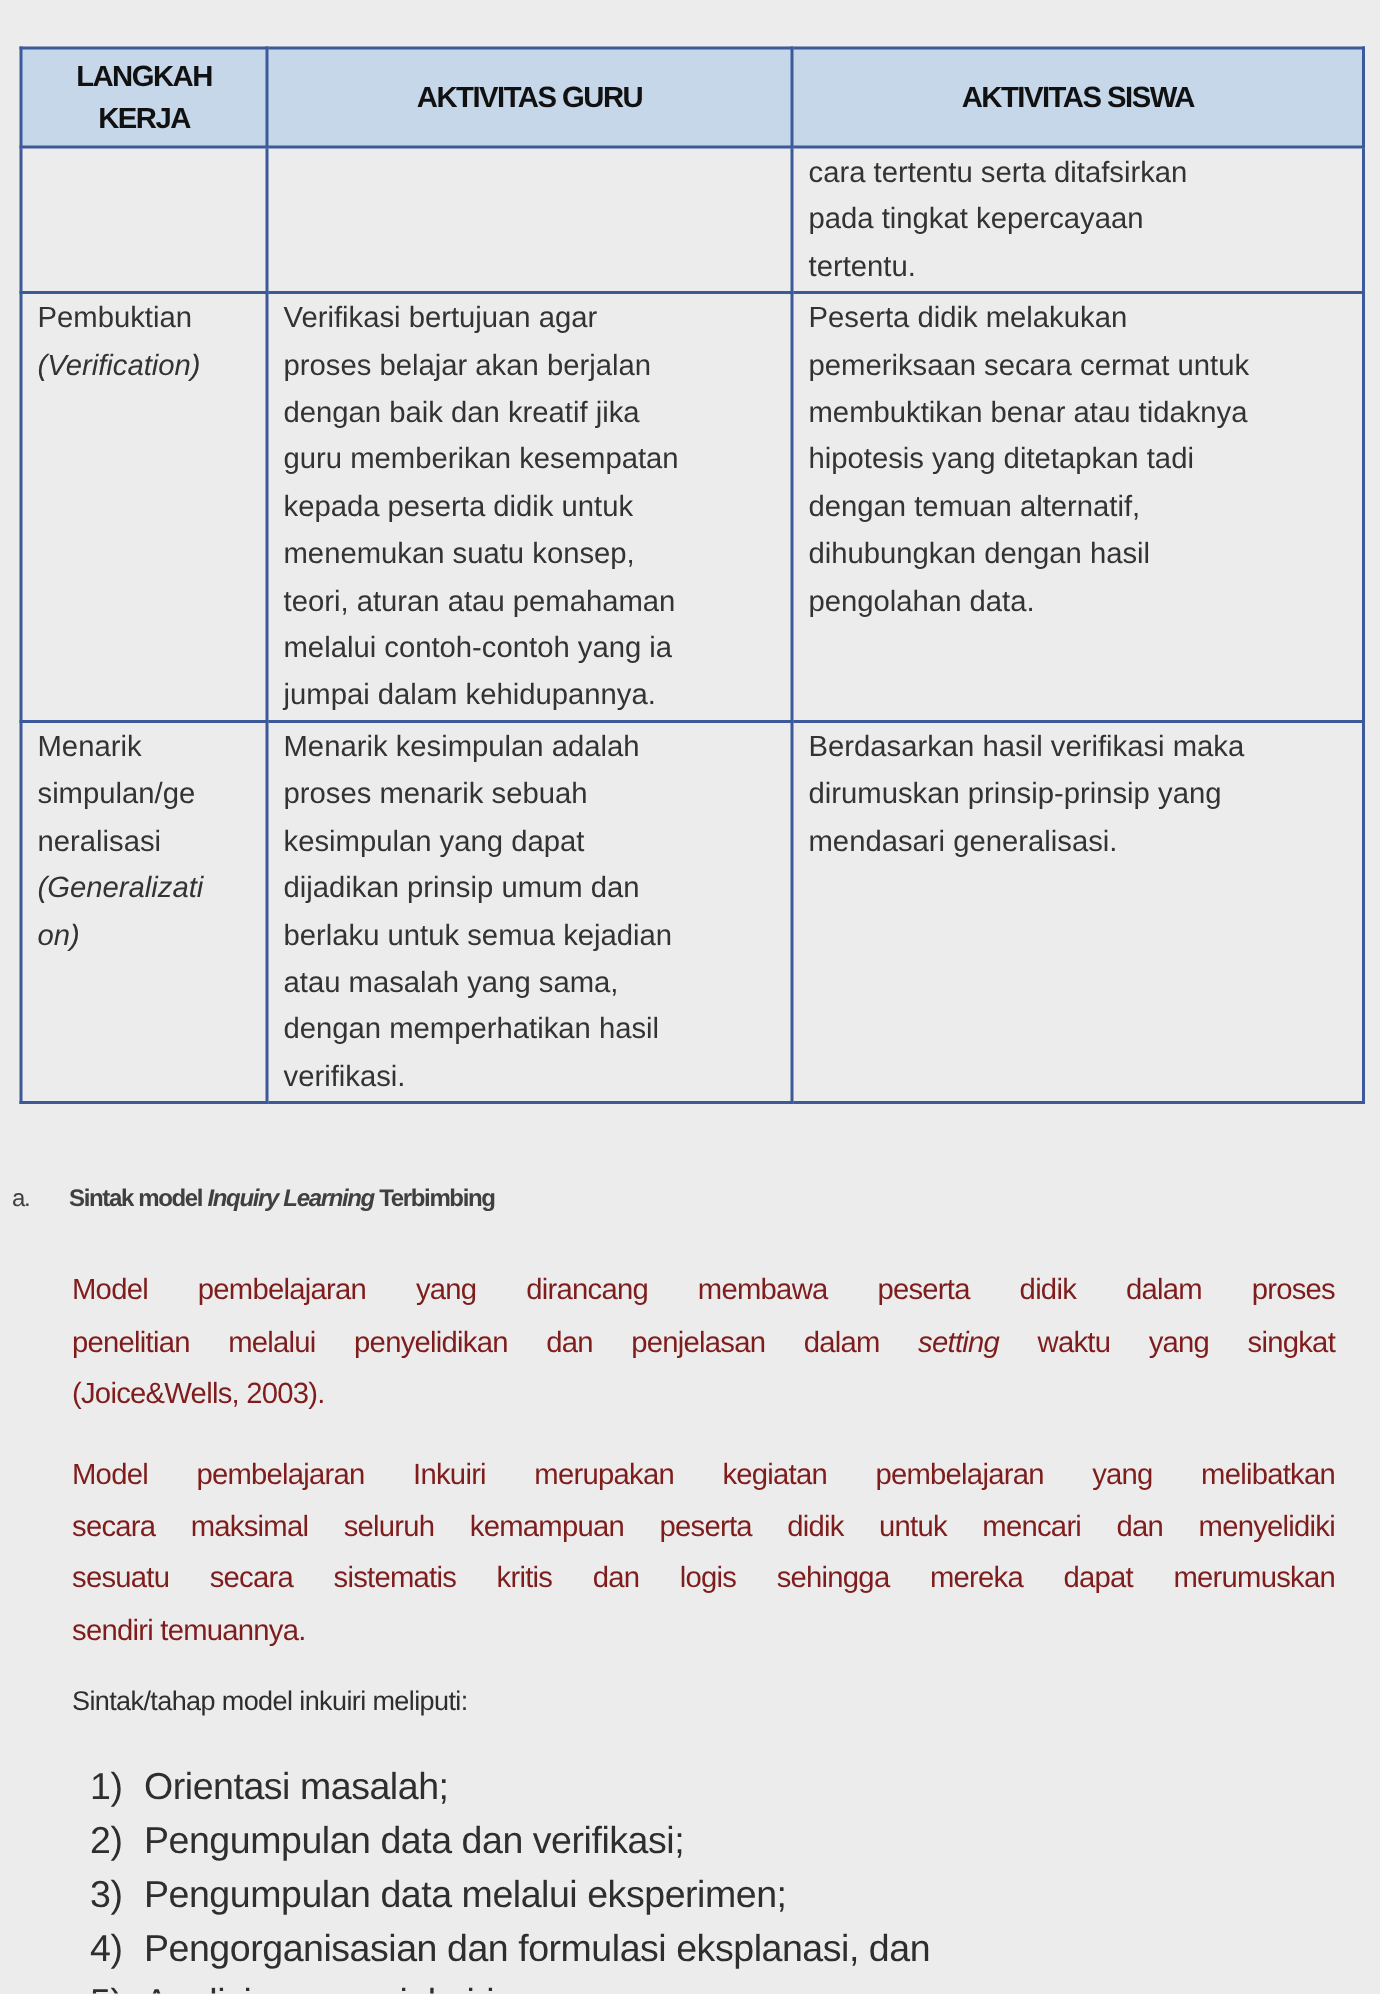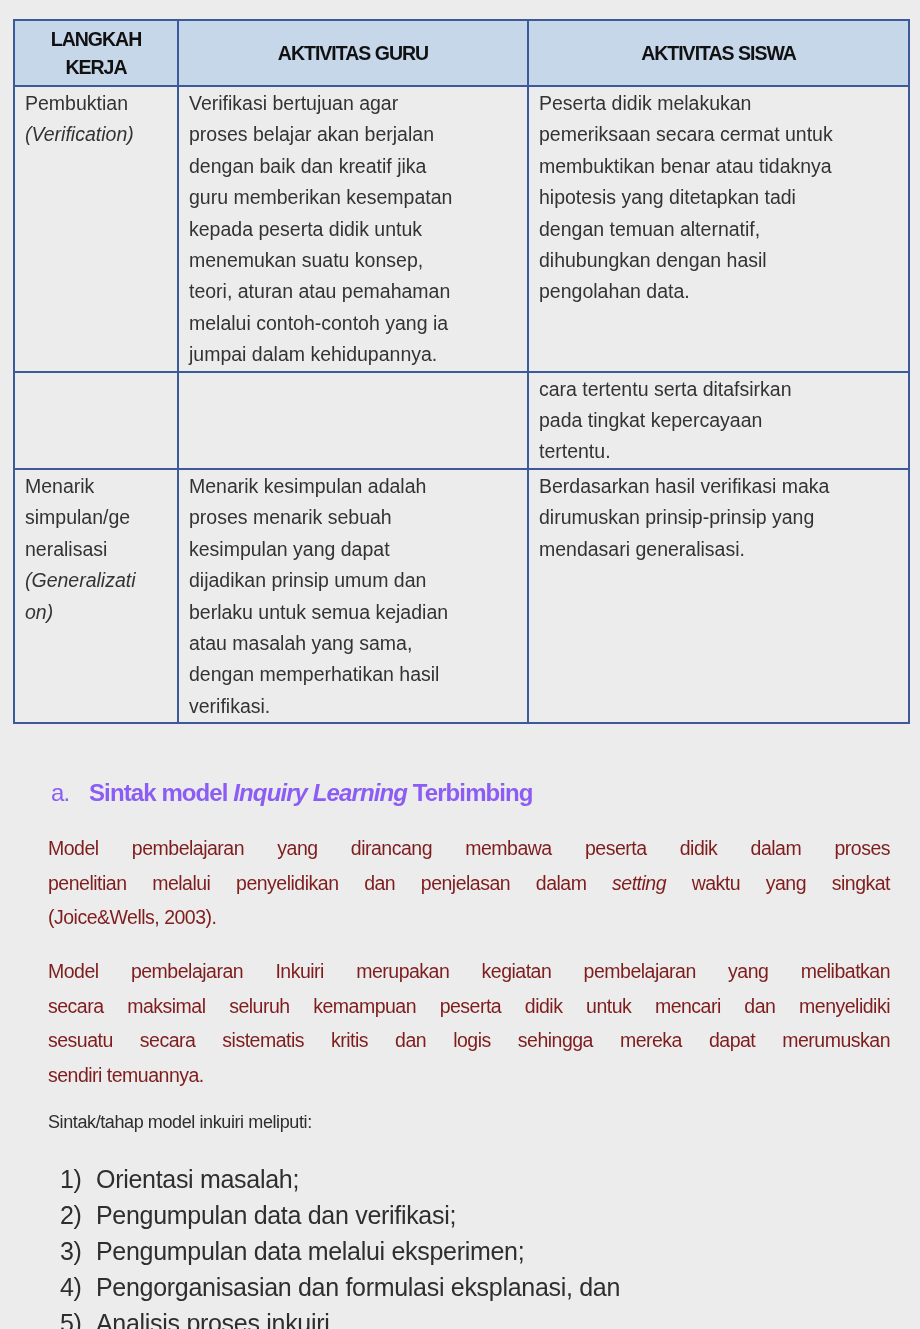--- a/index.html
+++ b/index.html
@@ -10,21 +10,21 @@
   body {
     width: 920px;
     height: 1329px;
     position: relative;
     overflow: hidden;
     font-family: "Liberation Sans", "DejaVu Sans", sans-serif;
     color: #2b2b2b;
   }
   .page {
     position: absolute;
-    left: 0; top: 4px;
+    left: 0; top: 16px;
     width: 920px;
     height: 1154px;
   }
   table.steps {
     position: absolute;
     left: 13px;
     top: 15px;
     width: 895px;
     border-collapse: collapse;
     table-layout: fixed;
@@ -66,26 +66,25 @@
   .section {
     position: absolute;
     left: 0;
     top: 775px;
     width: 920px;
   }
   .heading {
     position: absolute;
     left: 8px;
     top: 0;
-    font-size: 24px;
+    font-size: 16px;
     font-weight: bold;
-    color: #8b5cf6;
+    color: #404040;
     letter-spacing: -0.9px;
     white-space: nowrap;
-    margin-left: 43px;
   }
   .heading .marker {
     display: inline-block;
     width: 38px;
     font-weight: normal;
   }
   .heading .em { font-style: italic; }
   .para {
     position: absolute;
     left: 48px;
@@ -140,20 +139,29 @@
         <th>
           <span class="cell-line">LANGKAH</span>
           <span class="cell-line">KERJA</span>
         </th>
         <th>AKTIVITAS GURU</th>
         <th>AKTIVITAS SISWA</th>
       </tr>
     </thead>
     <tbody id="table-body">
         <tr>
+          <td class="step"></td>
+          <td></td>
+          <td>
+            <span class="cell-line">cara tertentu serta ditafsirkan</span>
+            <span class="cell-line">pada tingkat kepercayaan</span>
+            <span class="cell-line">tertentu.</span>
+          </td>
+        </tr>
+        <tr>
           <td class="step">
             <span class="cell-line">Pembuktian</span>
             <span class="cell-line italic">(Verification)</span>
           </td>
           <td>
             <span class="cell-line">Verifikasi bertujuan agar</span>
             <span class="cell-line">proses belajar akan berjalan</span>
             <span class="cell-line">dengan baik dan kreatif jika</span>
             <span class="cell-line">guru memberikan kesempatan</span>
             <span class="cell-line">kepada peserta didik untuk</span>
@@ -166,29 +174,20 @@
             <span class="cell-line">Peserta didik melakukan</span>
             <span class="cell-line">pemeriksaan secara cermat untuk</span>
             <span class="cell-line">membuktikan benar atau tidaknya</span>
             <span class="cell-line">hipotesis yang ditetapkan tadi</span>
             <span class="cell-line">dengan temuan alternatif,</span>
             <span class="cell-line">dihubungkan dengan hasil</span>
             <span class="cell-line">pengolahan data.</span>
           </td>
         </tr>
         <tr>
-          <td class="step"></td>
-          <td></td>
-          <td>
-            <span class="cell-line">cara tertentu serta ditafsirkan</span>
-            <span class="cell-line">pada tingkat kepercayaan</span>
-            <span class="cell-line">tertentu.</span>
-          </td>
-        </tr>
-        <tr>
           <td class="step">
             <span class="cell-line">Menarik</span>
             <span class="cell-line">simpulan/ge</span>
             <span class="cell-line">neralisasi</span>
             <span class="cell-line italic">(Generalizati</span>
             <span class="cell-line italic">on)</span>
           </td>
           <td>
             <span class="cell-line">Menarik kesimpulan adalah</span>
             <span class="cell-line">proses menarik sebuah</span>

